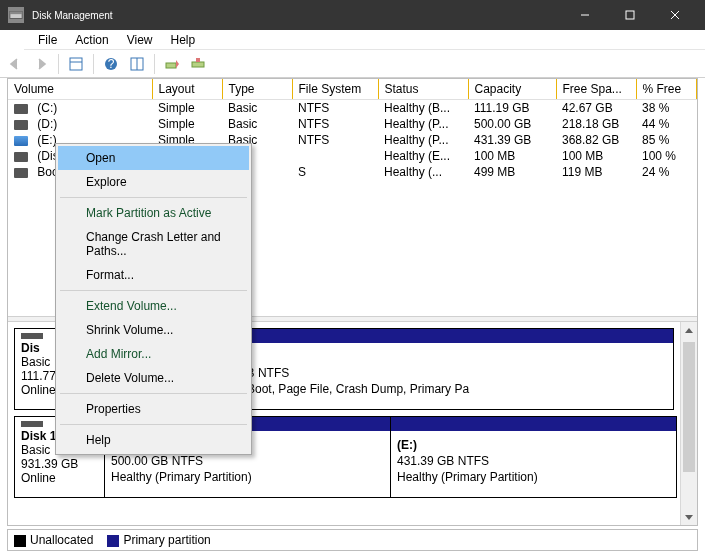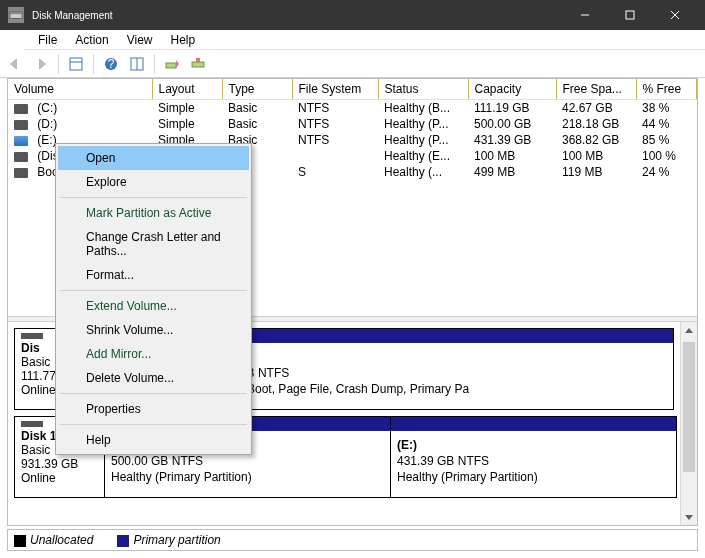--- a/index.html
+++ b/index.html
@@ -51,21 +51,21 @@
 .partition .stripe { position: absolute; top: 0; left: 0; right: 0; height: 14px; background: #1a1a8a; }
 .partition .pcontent { margin-top: 16px; font-size: 12px; line-height: 1.35; }
 .partition b { font-weight: 700; }
 
 
 .vscroll { position: absolute; right: 0; top: 0; bottom: 0; width: 17px; background: #f0f0f0; border-left: 1px solid #d8d8d8; }
 .vscroll .arrow { height: 17px; display: flex; align-items: center; justify-content: center; }
 .vscroll .thumb { position: absolute; left: 2px; right: 2px; top: 20px; height: 130px; background: #cdcdcd; }
 
 
-.legend { position: absolute; left: 7px; right: 7px; bottom: 7px; height: 22px; border: 1px solid #bdbdbd; display: flex; align-items: center; padding: 0 6px; gap: 24px; font-style: italic; }
+.legend { position: absolute; left: 7px; right: 7px; bottom: 7px; height: 22px; border: 1px solid #bdbdbd; display: flex; align-items: center; padding: 0 6px; gap: 14px; }
 .legend .swatch { width: 12px; height: 12px; display: inline-block; margin-right: 4px; vertical-align: middle; }
 .swatch.black { background: #000; }
 .swatch.navy { background: #1a1a8a; }
 
 
 .context-menu { position: absolute; left: 55px; top: 143px; width: 197px; background: #f0f0f0; border: 1px solid #a8a8a8; box-shadow: 3px 3px 4px rgba(0,0,0,0.25); padding: 2px; z-index: 100; }
 .context-menu .cm-item { padding: 5px 10px 5px 28px; cursor: default; }
 .context-menu .cm-item.highlight { background: #91c9f7; }
 .context-menu .cm-item.disabled { color: #14532d; }
 .context-menu .cm-sep { height: 1px; background: #d0d0d0; margin: 3px 2px; }

